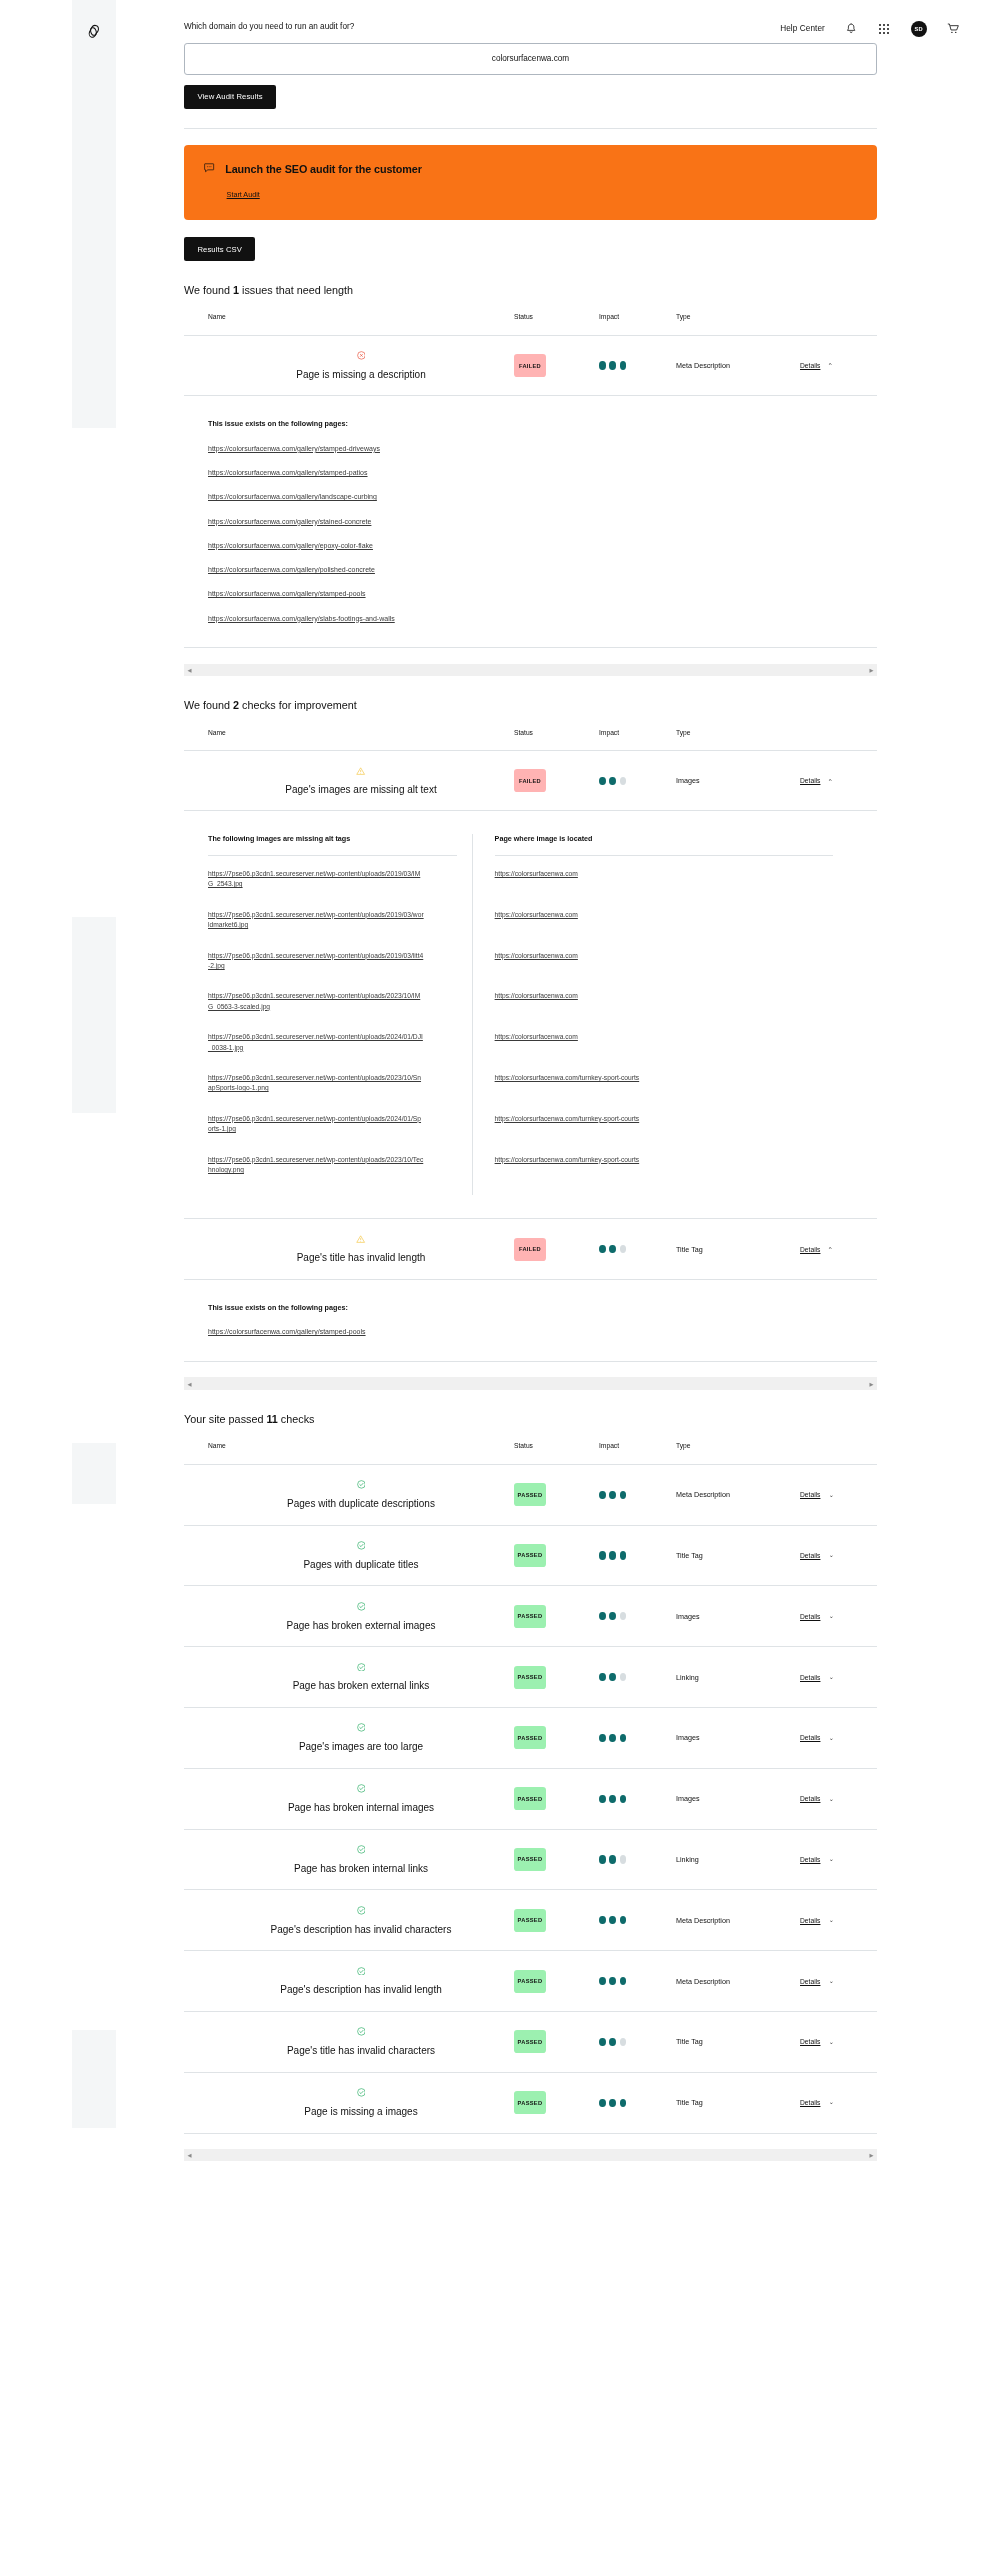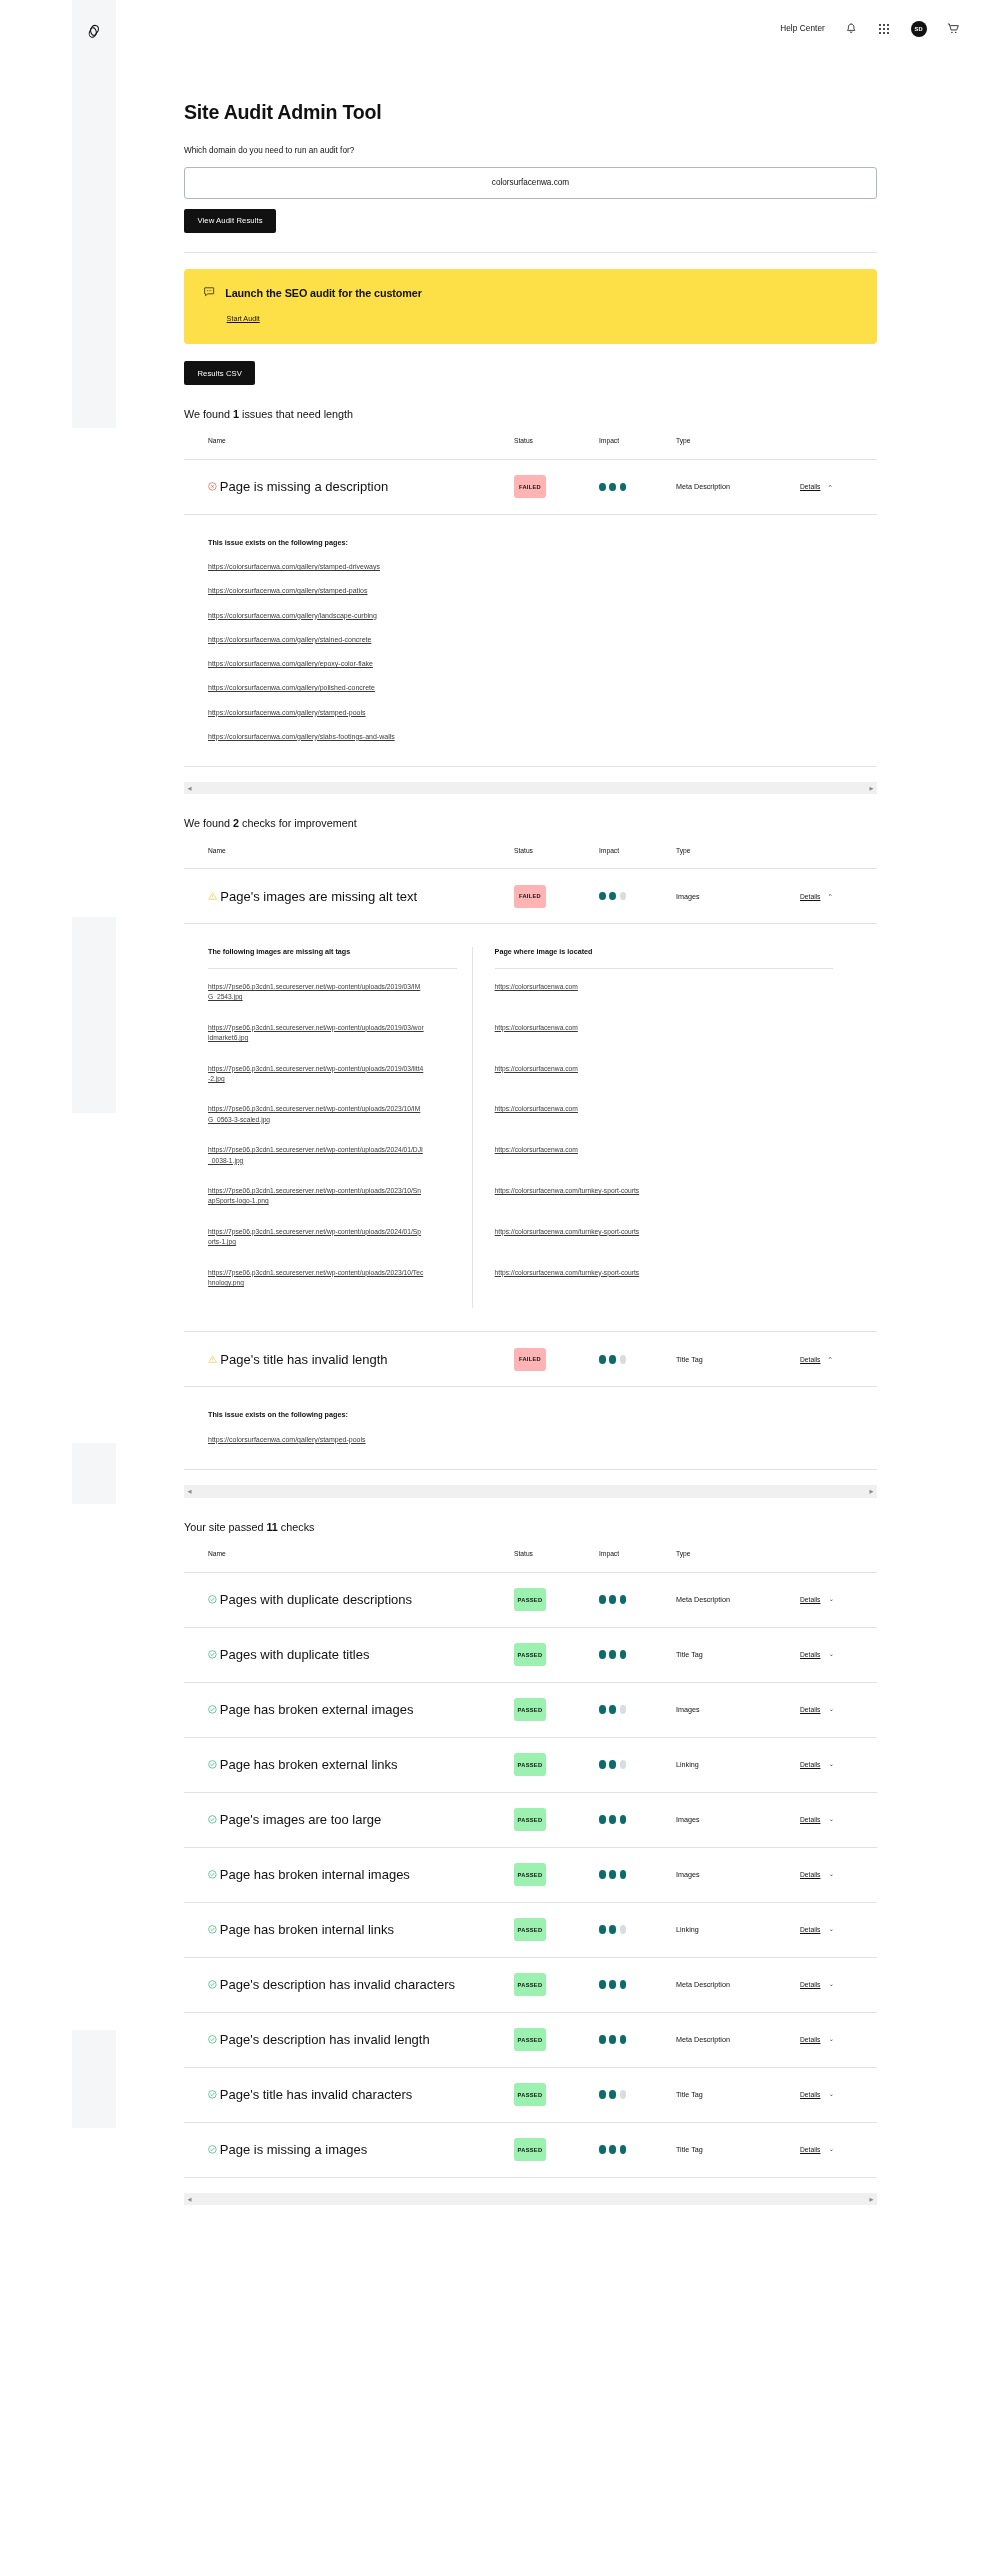--- a/index.html
+++ b/index.html
@@ -76,21 +76,21 @@
   .btn-dark {
     display:inline-block; margin-top: 10.3px;
     background:#111111; color:#ffffff; border:none; border-radius:2.1px;
     padding: 7.2px 13.4px; font-size: 7.7px; cursor: pointer;
     font-family: "Liberation Sans", sans-serif; letter-spacing:0.1px;
   }
   .divider { width: 693px; height:0.5px; background:#dfe3e6; margin-top: 19.6px; }
 
   
   .callout {
-    width: 693px; background:#fde047; border-radius: 4.1px;
+    width: 693px; background:#f97316; border-radius: 4.1px;
     margin-top: 16.5px; padding: 17.5px 19.6px 20.6px 19.6px;
   }
   .callout-head { display:flex; align-items:flex-start; gap: 10.3px; }
   .callout-title { font-size: 10.8px; font-weight: 700; color:#111; letter-spacing:-0.1px; }
   .callout-link {
     display:inline-block; margin-top: 15.5px; margin-left: 23px;
     font-size: 7.2px; color:#111; text-decoration: underline; cursor:pointer;
   }
 
   
@@ -105,21 +105,21 @@
     text-align:left; font-size: 6.7px; font-weight: 400; color:#111;
     padding: 0 0 14.4px 0;
   }
   .tbl th.c-name  { width: 330px; padding-left: 24px; }
   .tbl th.c-stat  { width: 85px; }
   .tbl th.c-imp   { width: 77px; }
   .tbl th.c-type  { width: 124px; }
   .tbl th.c-det   { width: 77px; }
   .tbl tr.row > td { border-top: 0.5px solid #dfe3e6; padding: 15.5px 0; vertical-align: middle; }
   .tbl tr.row > td.c-name { padding-left: 24px; }
-  .name-cell { display:flex; align-items:center; gap: 3px; font-size: 13px; color:#111; }
+  .name-cell { display:flex; align-items:center; gap: 9px; font-size: 10px; color:#111;flex-direction:column; }
 
   .badge {
     display:inline-flex; align-items:center; justify-content:center;
     min-width: 32px; height: 23px; border-radius: 3.1px;
     font-size: 5.7px; font-weight: 600; letter-spacing: 0.3px;
   }
   .badge.failed { background:#ffb3b3; color:#111; }
   .badge.passed { background:#9cf0b0; color:#111; }
 
   .dots { display:flex; gap: 3.6px; align-items:center; }
@@ -206,21 +206,20 @@
         <path d="M1.5 2h3.2l3.1 11.6h11L22 5.2H6.2" fill="none" stroke="#111" stroke-width="1.6" stroke-linejoin="round"></path>
         <circle cx="9.5" cy="18.3" r="1.3" fill="#111"></circle>
         <circle cx="17" cy="18.3" r="1.3" fill="#111"></circle>
       </svg>
     </span>
   </div>
 </div>
 
 <div class="main">
 
-  <h1 class="page-title">Site Audit Admin Tool</h1>
   <div class="field-label">Which domain do you need to run an audit for?</div>
 
   <input class="domain-input" type="text" value="colorsurfacenwa.com" style="">
 
   <button class="btn-dark">View Audit Results</button>
 
   <div class="divider"></div>
 
   
   <div class="callout">

